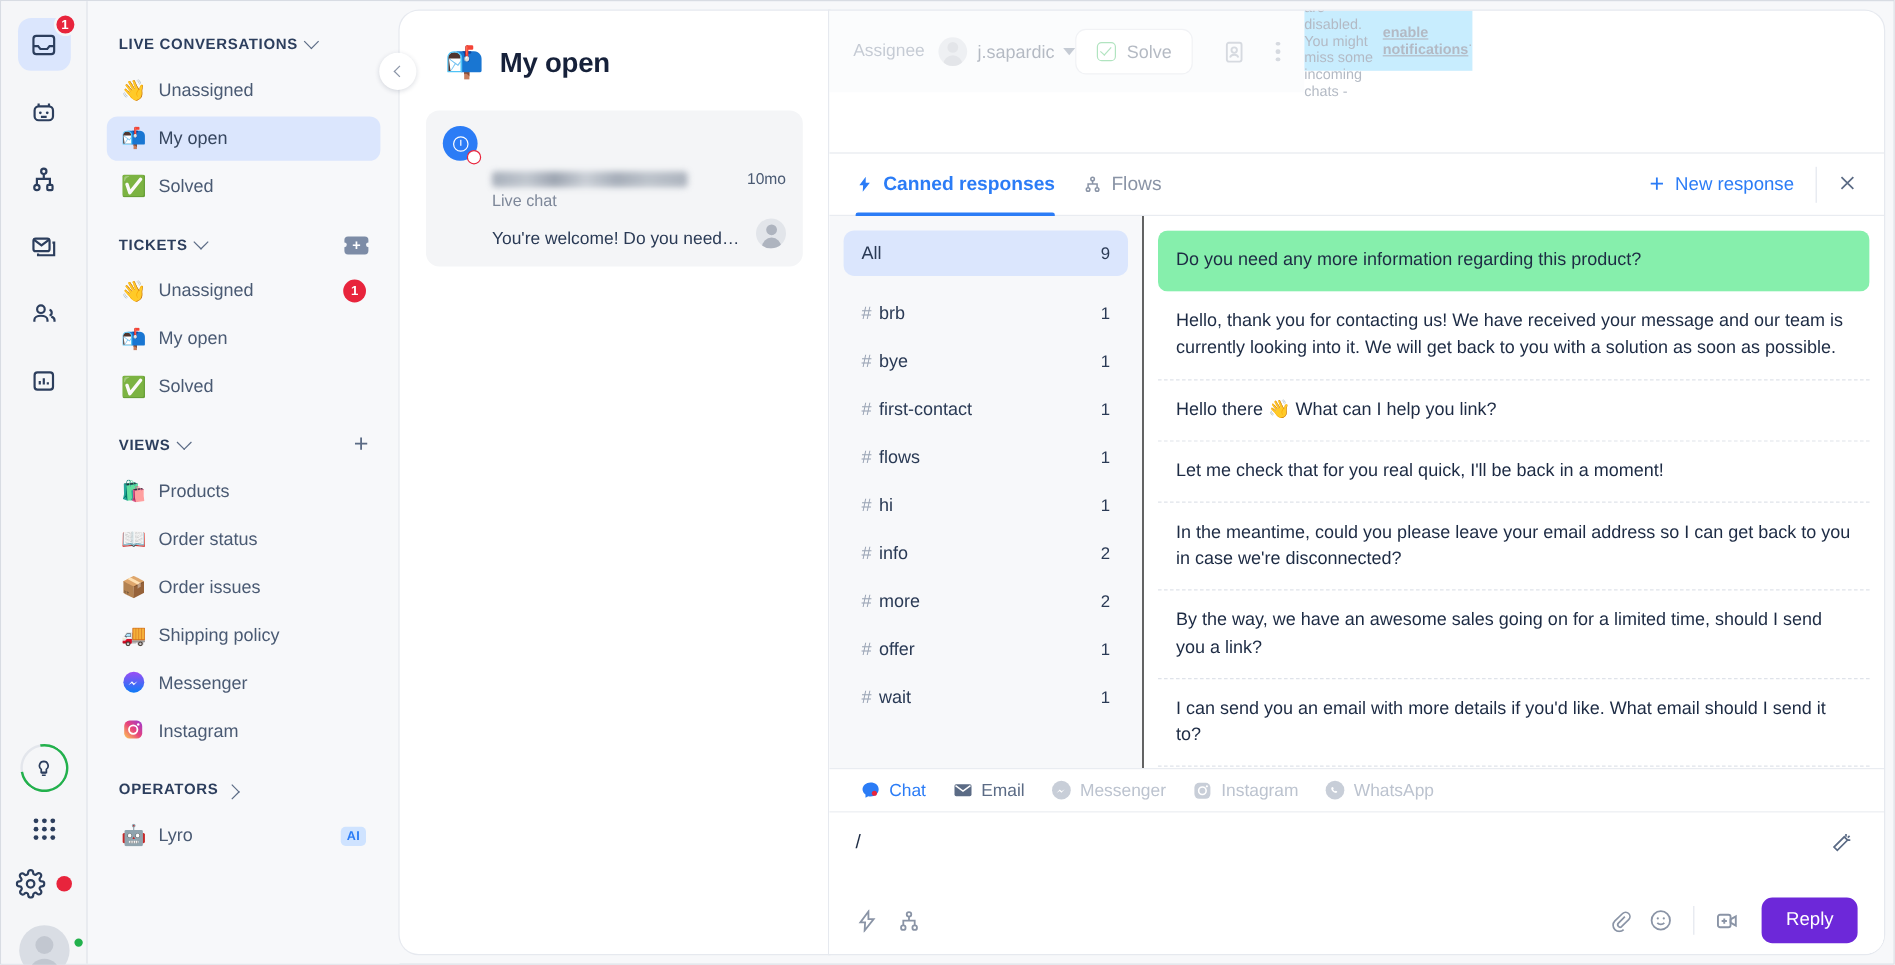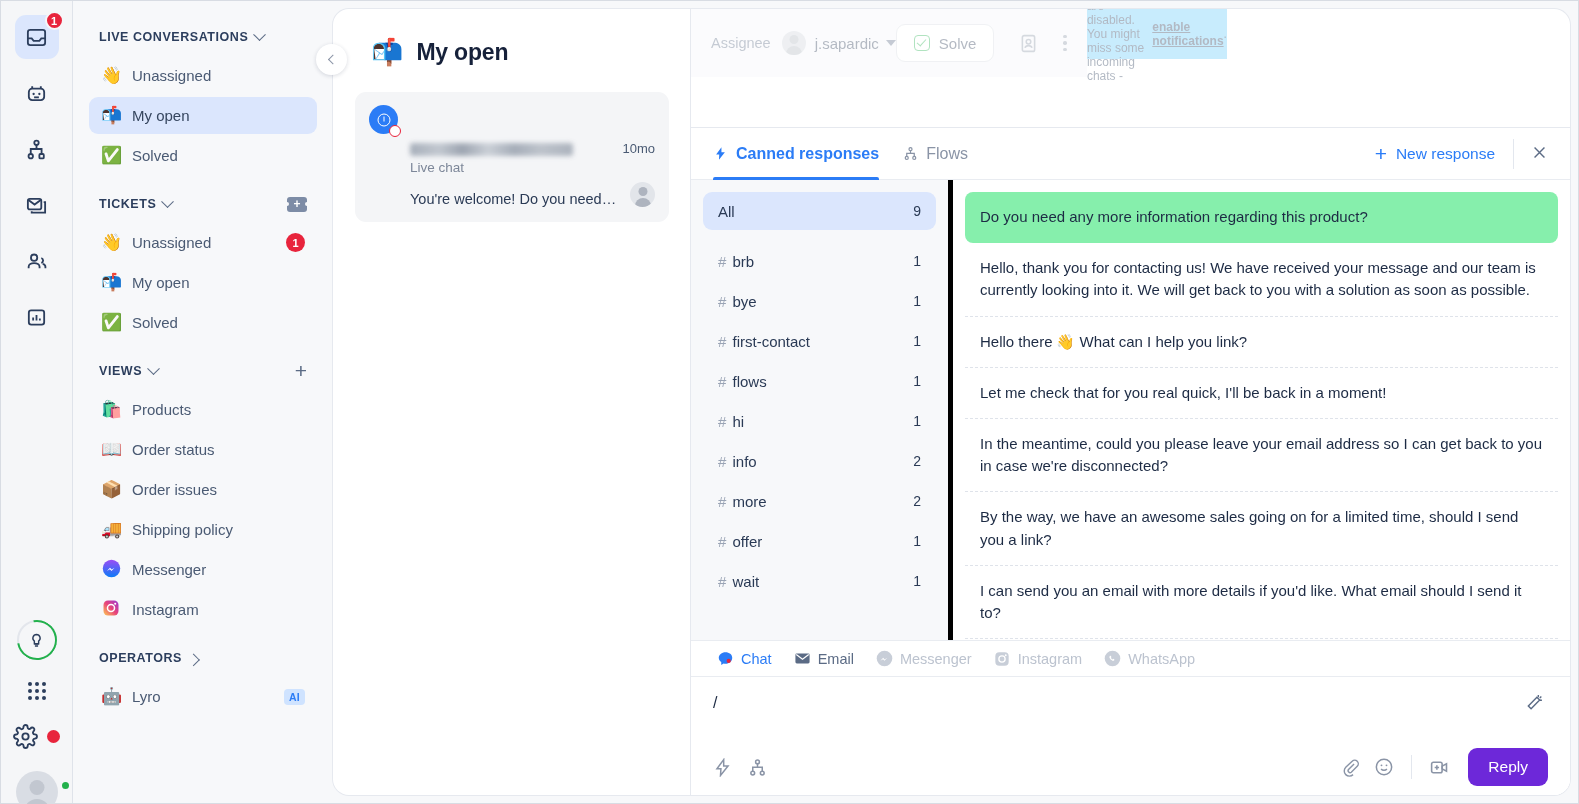--- a/index.html
+++ b/index.html
@@ -251,21 +251,21 @@
     display: flex; align-items: center; gap: 9px; color: #2b7cf6;
     font-size: 15.5px; cursor: pointer; padding-right: 18px;
     border-right: 1px solid #e3e7ee; height: 30px;
   }
   .new-resp .pl { font-size: 21px; line-height: 18px; font-weight: 400; }
   .cr-close { padding-left: 17px; cursor: pointer; color: #5b6b85; font-size: 22px; line-height: 1; font-weight:300; }
 
   .cr-body { flex: 1; display: flex; min-height: 0; }
   .cr-tags {
     width: 262px; flex: 0 0 262px; background: #f7f8fa;
-    border-right: 5px solid #000000; padding: 12px 12px 0 12px;
+    border-right: 1px solid #000000; padding: 12px 12px 0 12px;
     overflow: hidden;
   }
   .tag-row {
     display: flex; align-items: center; justify-content: space-between;
     height: 38px; padding: 0 15px; border-radius: 9px; cursor: pointer;
     margin-bottom: 2px;
   }
   .tag-row.active { background: #dbe6fd; }
   .tag-name { font-size: 15px; color: #2a3a55; }
   .tag-name .hash { color: #9aa4b5; margin-right: 2px; }

